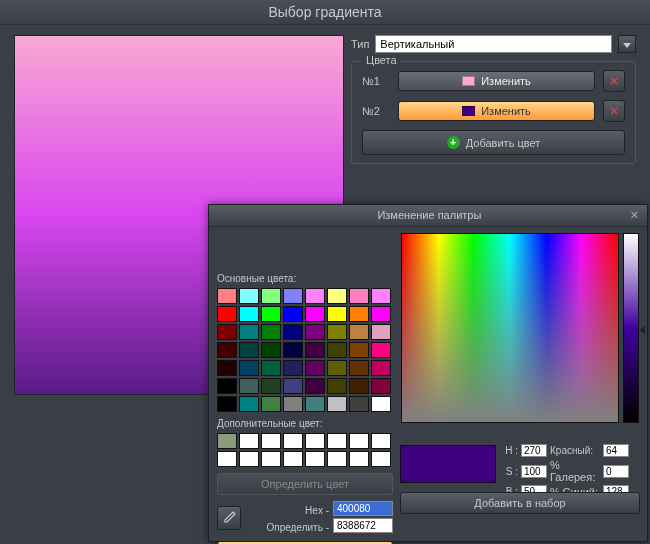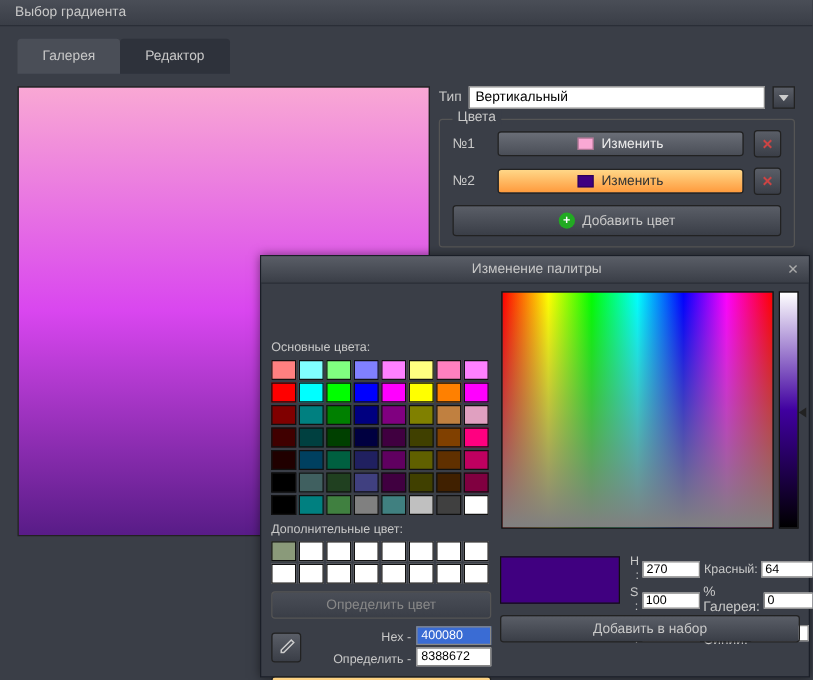--- a/index.html
+++ b/index.html
@@ -1,18 +1,18 @@
 <!DOCTYPE html>
 <html><head>
 <meta charset="utf-8">
 <style>
 * { box-sizing: border-box; margin: 0; padding: 0; font-family: Arial, sans-serif; font-size: 11px; }
 body { background: #3a3e47; width: 650px; height: 544px; overflow: hidden; position: relative; }
 .main-window { width: 650px; height: 544px; background: #3a3e47; }
-.title-bar { background: linear-gradient(to bottom, #4a4e57, #3a3e47); color: #c8c8c8; padding: 4px 12px; font-size: 11px; border-bottom: 1px solid #2a2e37; }
+.title-bar { background: linear-gradient(to bottom, #4a4e57, #3a3e47); color: #c8c8c8; padding: 4px 1px; font-size: 14px; border-bottom: 1px solid #2a2e37; text-align: center; }
 .tab-strip { display: flex; padding: 10px 14px 0; gap: 0; }
 .tab { padding: 8px 20px; color: #c8c8c8; cursor: pointer; background: #4a4e57; border-top-left-radius: 3px; border-top-right-radius: 3px; }
 .tab.active { background: #2e323b; }
 .editor-body { padding: 10px 14px; display: flex; gap: 7px; }
 .preview-box { width: 330px; height: 360px; background: linear-gradient(to bottom, #f9a8d4, #d946ef, #581c87); border: 1px solid #222; }
 .side-panel { flex: 1; }
 .type-row { display: flex; align-items: center; gap: 6px; margin-bottom: 8px; }
 .type-label { color: #c8c8c8; }
 .type-select { flex: 1; background: #fff; border: 1px solid #888; padding: 2px 4px; font-size: 11px; }
 .type-btn { width: 18px; height: 18px; background: linear-gradient(#5a5e67,#3a3e47); border: 1px solid #222; }
@@ -56,33 +56,29 @@
 .color-field { flex: 1; height: 190px; position: relative; border: 1px solid #111; background:
   linear-gradient(to bottom, rgba(128,128,128,0) 0%, #808080 100%),
   linear-gradient(to right, #ff0000 0%, #ffff00 17%, #00ff00 33%, #00ffff 50%, #0000ff 67%, #ff00ff 83%, #ff0000 100%);
 }
 .lum-strip { width: 16px; height: 190px; background: linear-gradient(to bottom, #fff, #4000a0, #000); border: 1px solid #111; position: relative; }
 .lum-arrow { position: absolute; right: -7px; top: 92px; width: 0; height: 0; border-top: 4px solid transparent; border-bottom: 4px solid transparent; border-right: 6px solid #222; }
 .preview-sw { position: absolute; left: 400px; top: 445px; width: 96px; height: 38px; background: #400080; border: 1px solid #111; }
 .hsv-grid { position: absolute; left: 504px; top: 444px; width: 140px; }
 .hsv-row { display: flex; align-items: center; gap: 3px; margin-bottom: 2px; }
 .hsv-label { color: #c8c8c8; width: 14px; font-size: 10px; text-align: right; }
-.hsv-input { width: 46px; padding: 0 2px; font-size: 10px; background: #fff; border: 1px solid #888; }
+.hsv-input { width: 26px; padding: 0 2px; font-size: 10px; background: #fff; border: 1px solid #888; }
 .hsv-unit { color: #c8c8c8; font-size: 10px; width: 50px; }
 .addset-btn { position: absolute; left: 400px; top: 492px; width: 240px; background: linear-gradient(#5a5e67,#3a3e47); border: 1px solid #222; border-radius: 3px; padding: 4px; color: #c8c8c8; text-align: center; cursor: pointer; }
 </style>
 </head>
 <body>
 
 <div class="main-window">
   <div class="title-bar">Выбор градиента</div>
-  <div class="tab-strip">
-    <div class="tab">Галерея</div>
-    <div class="tab active">Редактор</div>
-  </div>
   <div class="editor-body">
     <div class="preview-box"></div>
     <div class="side-panel">
       <div class="type-row">
         <span class="type-label">Тип</span>
         <input class="type-select" value="Вертикальный" style="">
         <button class="type-btn">
           <svg width="8" height="5">
               <polygon points="0,0 8,0 4,5" fill="#ccc"></polygon>
             </svg>

